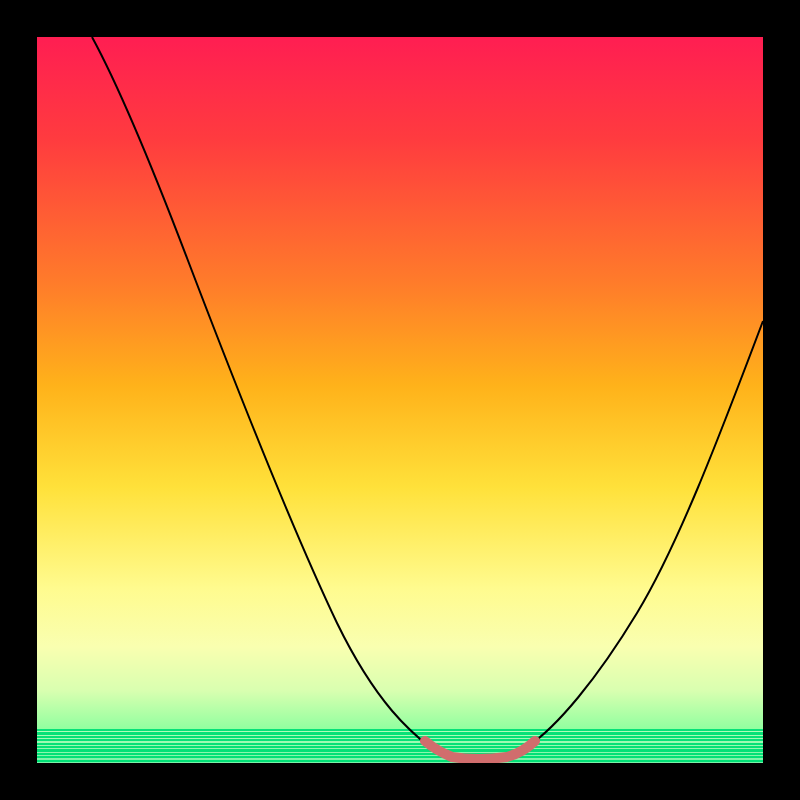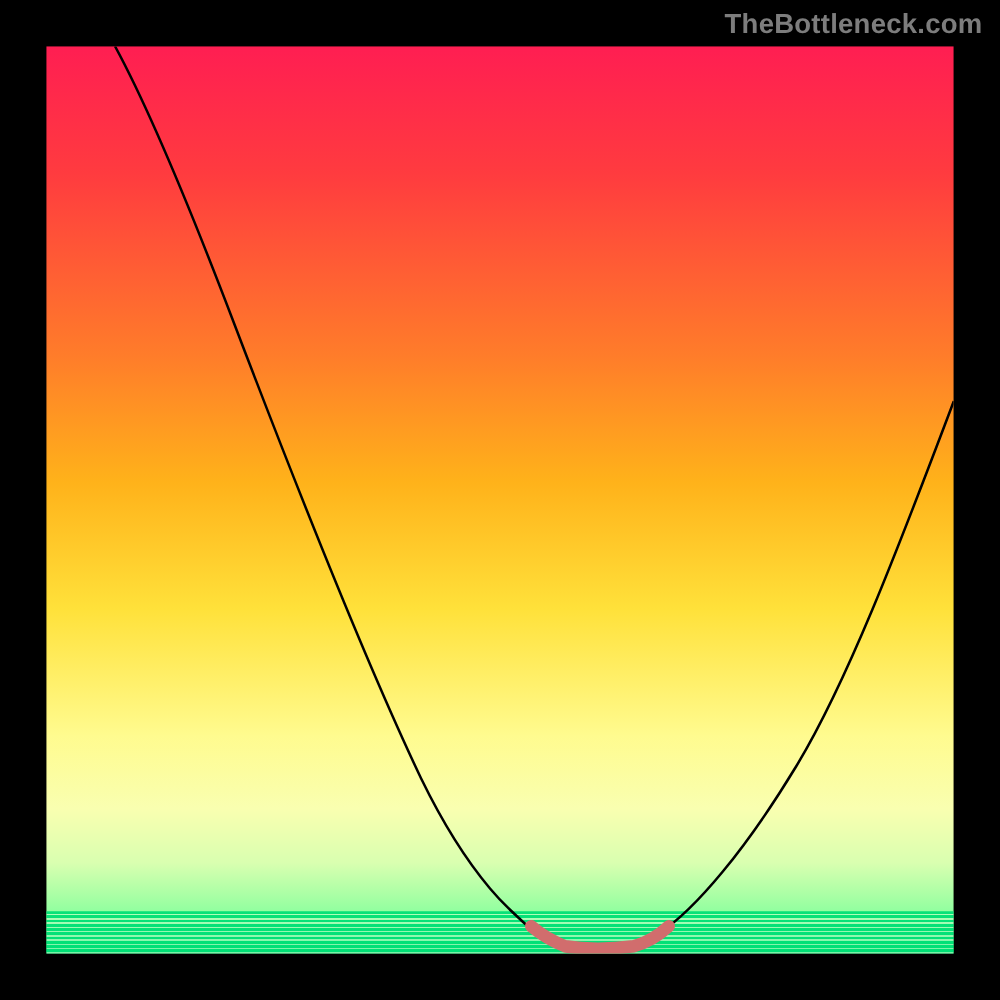--- a/index.html
+++ b/index.html
@@ -91,14 +91,13 @@
                C 520 690, 560 642, 600 576
                C 640 510, 680 406, 726 284" fill="none" stroke="#000" stroke-width="2"></path>
 
       <path d="M 388 704
                Q 400 714, 415 720
                Q 440 724, 470 720
                Q 485 716, 498 704" fill="none" stroke="#d16d6d" stroke-width="10" stroke-linecap="round" stroke-linejoin="round"></path>
     </svg>
   </div>
 
-  <div class="watermark">TheBottleneck.com</div>
 </div>
 
 </body></html>

